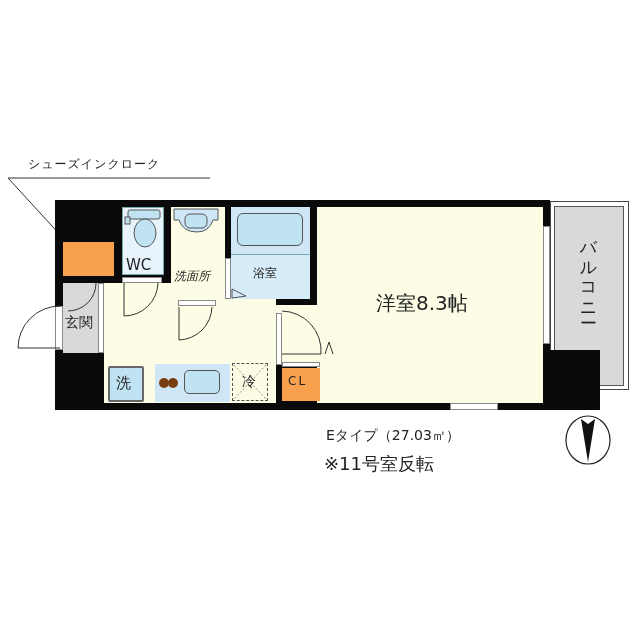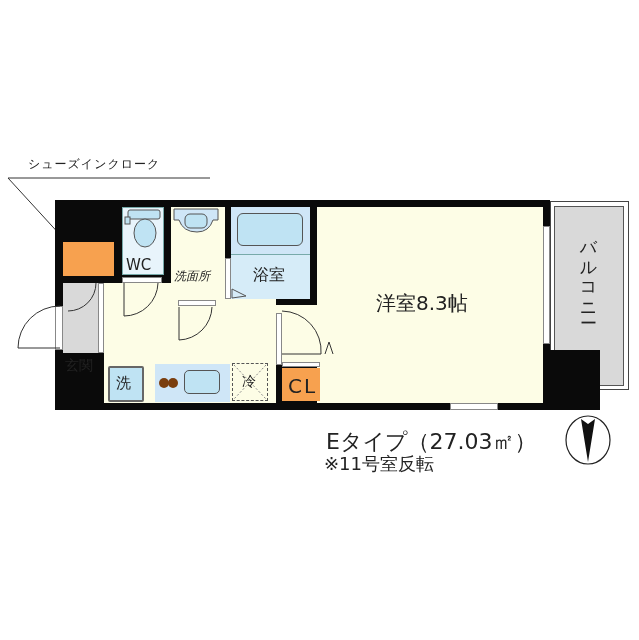--- a/index.html
+++ b/index.html
@@ -30,21 +30,21 @@
 
 <div class="abs floor" style="left:317px; top:207px; width:226px; height:196px;"></div>
 <div class="lbl" style="left:376px; top:290px; font-size:20px;text-align:right;">洋室8.3帖</div>
 
 <div class="abs floor" style="left:276px; top:305px; width:44px; height:60px;"></div>
 
 <div class="abs orange" style="left:63px; top:242px; width:51px; height:34px;"></div>
 
 <div class="abs gray" style="left:63px; top:283px; width:35px; height:70px;"></div>
 <div class="abs" style="left:98px; top:283px; width:6px; height:70px; background:#fff; border:1px solid #888;"></div>
-<div class="lbl" style="left:65px; top:314px; font-size:14px;margin-top:43px;">玄関</div>
+<div class="lbl" style="left:65px; top:314px; font-size:14px;">玄関</div>
 
 <div class="abs" style="left:55px; top:306px; width:8px; height:44px; background:#fff; border:1px solid #888;"></div>
 <svg width="60" height="60" style="left:15px; top:304px;">
   <path d="M45 2 A42 42 0 0 0 3 44" fill="none" stroke="#333" stroke-width="1"></path>
   <line x1="3" y1="44" x2="45" y2="44" stroke="#333" stroke-width="1"></line>
 </svg>
 <svg width="40" height="40" style="left:66px; top:282px;">
   <path d="M30 1 A28 28 0 0 1 2 29" fill="none" stroke="#333" stroke-width="1"></path>
 </svg>
 
@@ -69,35 +69,35 @@
 <div class="lbl" style="left:174px; top:268px; font-size:12px;font-style:italic;">洗面所</div>
 <div class="abs" style="left:178px; top:300px; width:38px; height:6px; background:#fff; border:1px solid #888;"></div>
 <svg width="40" height="40" style="left:178px; top:306px;">
   <path d="M34 1 A34 34 0 0 1 1 34" fill="none" stroke="#333" stroke-width="1"></path>
   <line x1="1" y1="1" x2="1" y2="34" stroke="#333" stroke-width="1"></line>
 </svg>
 
 <div class="abs lblue" style="left:231px; top:207px; width:79px; height:92px; background:#d6ecf8;"></div>
 <div class="abs" style="left:231px; top:207px; width:79px; height:48px; background:#cfe6f7; border-bottom:1px solid #7aa;"></div>
 <div class="abs" style="left:237px; top:213px; width:66px; height:33px; background:#bfe3f3; border:1px solid #555; border-radius:6px;"></div>
-<div class="lbl" style="left:253px; top:265px; font-size:16px;">浴室</div>
+<div class="lbl" style="left:253px; top:265px; font-size:12px;">浴室</div>
 <div class="abs" style="left:225px; top:258px; width:6px; height:41px; background:#fff; border:1px solid #888;"></div>
 <svg width="20" height="16" style="left:231px; top:288px;">
   <path d="M1 1 L15 8 L1 10 Z" fill="none" stroke="#555"></path>
 </svg>
 
 <div class="abs" style="left:276px; top:313px; width:6px; height:52px; background:#fff; border:1px solid #888;"></div>
 <svg width="50" height="60" style="left:281px; top:310px;">
   <path d="M1 1 A40 40 0 0 1 40 44" fill="none" stroke="#333" stroke-width="1"></path>
   <line x1="1" y1="44" x2="40" y2="44" stroke="#333" stroke-width="1"></line>
   <path d="M44 44 L48 32 L52 44" fill="none" stroke="#333"></path>
 </svg>
 <div class="abs" style="left:282px; top:362px; width:38px; height:5px; background:#fff; border:1px solid #888;"></div>
 <div class="abs orange" style="left:282px; top:368px; width:38px; height:33px;"></div>
-<div class="lbl" style="left:288px; top:374px; font-size:20px; letter-spacing:2px;">CL</div>
+<div class="lbl" style="left:288px; top:374px; font-size:12px; letter-spacing:2px;">CL</div>
 
 <div class="abs" style="left:108px; top:366px; width:36px; height:36px; background:#bfe3f3; border:2px solid #666; border-radius:2px;"></div>
 <div class="lbl" style="left:116px; top:374px; font-size:15px;">洗</div>
 <div class="abs blue" style="left:155px; top:364px; width:75px; height:38px;"></div>
 <div class="abs" style="left:159px; top:378px; width:10px; height:10px; border-radius:50%; background:#7a3e0e;"></div>
 <div class="abs" style="left:168px; top:378px; width:10px; height:10px; border-radius:50%; background:#7a3e0e;"></div>
 <div class="abs" style="left:184px; top:370px; width:36px; height:24px; background:#bfe3f3; border:1px solid #555; border-radius:5px;"></div>
 <div class="abs" style="left:232px; top:363px; width:36px; height:38px; border:1px dashed #555; background:#fdfde6;"></div>
 <svg width="36" height="38" style="left:232px; top:363px;">
   <line x1="2" y1="2" x2="34" y2="36" stroke="#888" stroke-dasharray="2,2"></line>
@@ -107,19 +107,19 @@
 
 <div class="abs" style="left:450px; top:403px; width:48px; height:7px; background:#fff; border:1px solid #888;"></div>
 
 <div class="abs" style="left:543px; top:226px; width:7px; height:118px; background:#fff; border:1px solid #888;"></div>
 
 <div class="abs" style="left:550px; top:201px; width:79px; height:189px; border:1px solid #444; background:#fff;"></div>
 <div class="abs gray" style="left:554px; top:206px; width:70px; height:180px; border:1px solid #555;"></div>
 <div class="abs wall" style="left:550px; top:350px; width:50px; height:60px;"></div>
 <div class="lbl" style="left:578px; top:228px; font-size:17px; writing-mode:vertical-rl; letter-spacing:2px;">バルコニー</div>
 
-<div class="lbl" style="left:326px; top:427px; font-size:22px;">Eタイプ（27.03㎡）</div>
+<div class="lbl" style="left:326px; top:427px; font-size:14px;">Eタイプ（27.03㎡）</div>
 <div class="lbl" style="left:324px; top:452px; font-size:18px;">※11号室反転</div>
 
 <svg width="50" height="54" style="left:564px; top:414px;">
   <ellipse cx="24" cy="26" rx="22" ry="24" fill="#fff" stroke="#222" stroke-width="1.2"></ellipse>
   <path d="M17 5 L24 10 L31 5 L24 48 Z" fill="#111"></path>
 </svg>
 
 </body></html>

